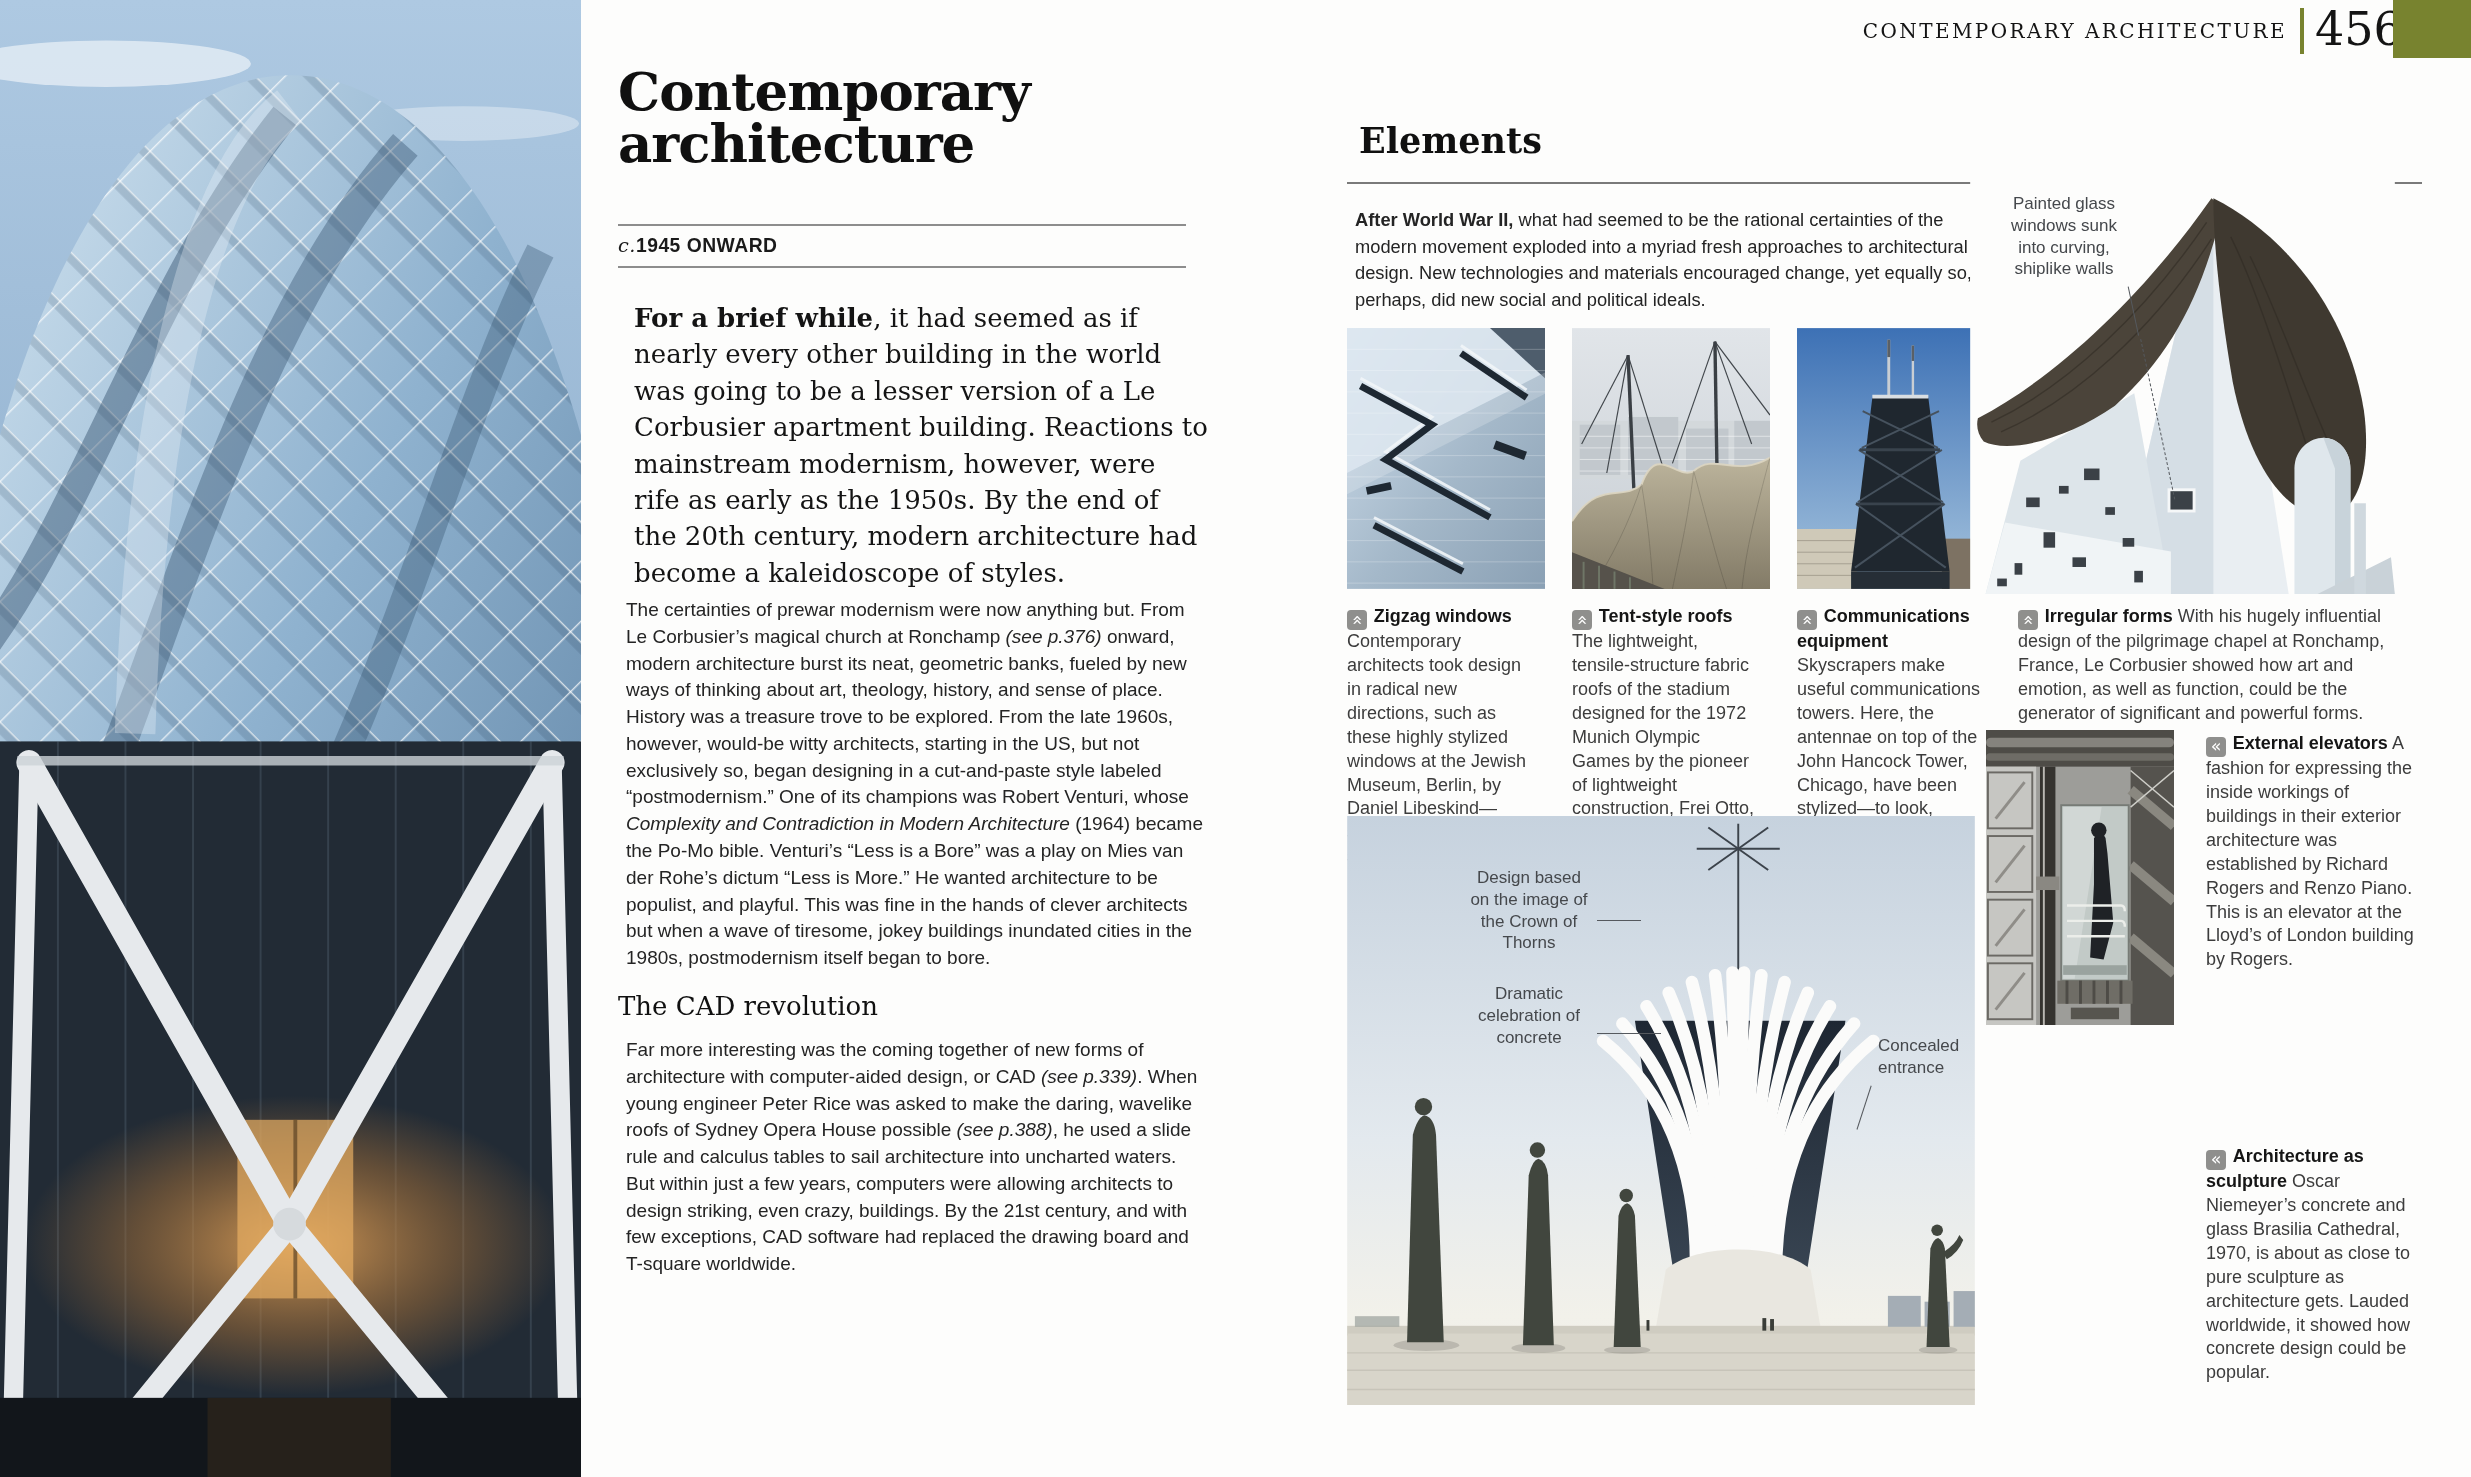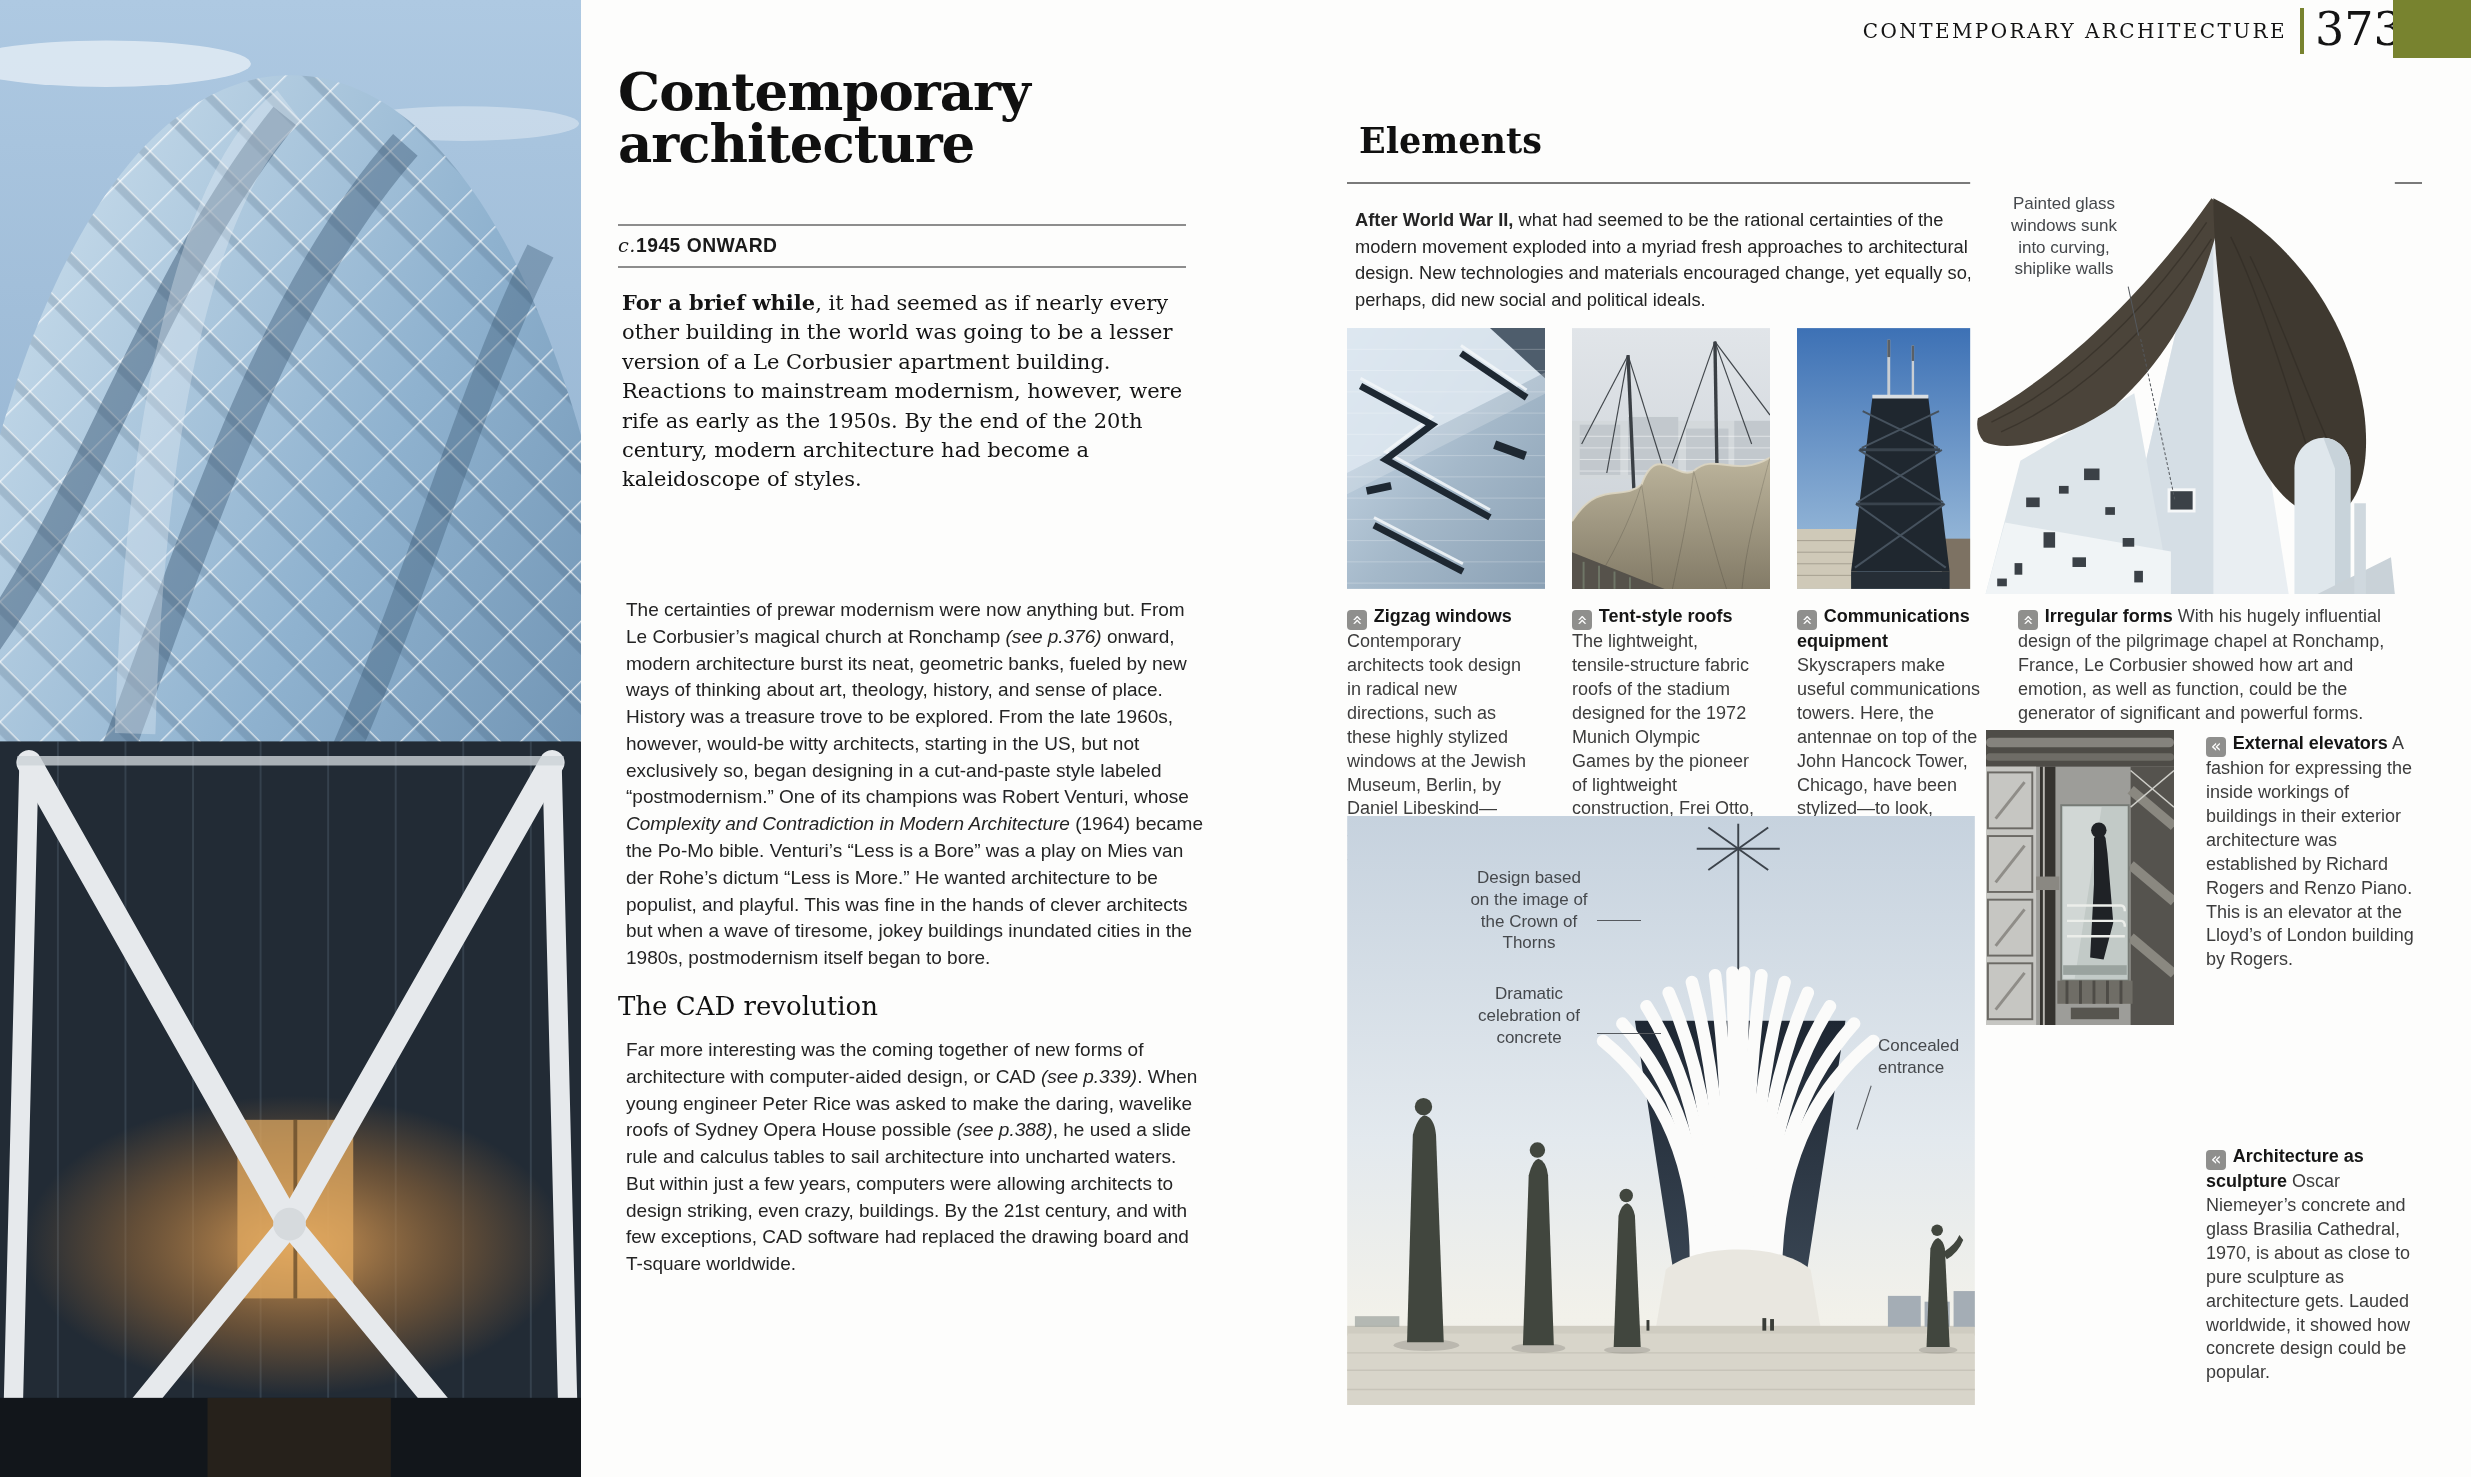--- a/index.html
+++ b/index.html
@@ -4,21 +4,21 @@
 <style>
   html,body{margin:0;padding:0;background:#e8e8e8;}
   .page{position:relative;width:2472px;height:1477px;background:#fdfdfc;overflow:hidden;
         font-family:"Liberation Sans",sans-serif;color:#222;}
   .abs{position:absolute;}
   .rule{background:#8d8d8d;height:1.9px;}
   .page-title{font-family:"DejaVu Serif",serif;font-weight:bold;font-size:53px;line-height:.98;
               letter-spacing:-1px;color:#101010;margin:0;}
   .era-line{font-size:19.3px;font-weight:bold;color:#1a1a1a;letter-spacing:0.5px;}
   .era-line i{font-family:"DejaVu Serif",serif;font-weight:normal;}
-  .lead{font-family:"DejaVu Serif",serif;font-size:21px;line-height:1.4;color:#141414;margin:4px;}
+  .lead{font-family:"DejaVu Serif",serif;font-size:26px;line-height:1.4;color:#141414;margin:16px;}
   .bodytxt{font-size:19px;line-height:1.41;color:#242424;margin:8px;}
   .subhead{font-family:"DejaVu Serif",serif;font-weight:normal;font-size:26px;color:#101010;margin:0;}
   .cap{font-size:18.3px;line-height:1.34;color:#3c3c3c;margin:0;}
   .cap b{color:#151515;}
   .elcap{font-size:18px;line-height:1.33;color:#3c3c3c;margin:0;}
   .elcap b{color:#151515;}
   .cap-icon{display:inline-block;width:20px;height:20px;background:#8f8f8d;color:#fff;
             border-radius:3.9px;font-size:17.4px;line-height:19.3px;text-align:center;margin-right:6.8px;
             vertical-align:-2.9px;font-family:"DejaVu Sans",sans-serif;}
   .cap-icon::before{content:"\00AB";}
@@ -107,21 +107,21 @@
   <p class="abs lead" style="left:618px;top:284px;width:575px;"><b>For a brief while</b><span>, it had seemed as if nearly every other building in the world was going to be a lesser version of a Le Corbusier apartment building. Reactions to mainstream modernism, however, were rife as early as the 1950s. By the end of the 20th century, modern architecture had become a kaleidoscope of styles.</span></p>
 
   <p class="abs bodytxt" style="left:618px;top:589px;width:583px;"><span>The certainties of prewar modernism were now anything but. From Le Corbusier’s magical church at Ronchamp </span><i>(see p.376)</i><span> onward, modern architecture burst its neat, geometric banks, fueled by new ways of thinking about art, theology, history, and sense of place. History was a treasure trove to be explored. From the late 1960s, however, would-be witty architects, starting in the US, but not exclusively so, began designing in a cut-and-paste style labeled “postmodernism.” One of its champions was Robert Venturi, whose </span><i>Complexity and Contradiction in Modern Architecture</i><span> (1964) became the Po-Mo bible. Venturi’s “Less is a Bore” was a play on Mies van der Rohe’s dictum “Less is More.” He wanted architecture to be populist, and playful. This was fine in the hands of clever architects but when a wave of tiresome, jokey buildings inundated cities in the 1980s, postmodernism itself began to bore.</span></p>
 
   <h2 class="abs subhead" style="left:618px;top:991px;">The CAD revolution</h2>
   <p class="abs bodytxt" style="left:618px;top:1029px;width:583px;"><span>Far more interesting was the coming together of new forms of architecture with computer-aided design, or CAD </span><i>(see p.339)</i><span>. When young engineer Peter Rice was asked to make the daring, wavelike roofs of Sydney Opera House possible </span><i>(see p.388)</i><span>, he used a slide rule and calculus tables to sail architecture into uncharted waters. But within just a few years, computers were allowing architects to design striking, even crazy, buildings. By the 21st century, and with few exceptions, CAD software had replaced the drawing board and T-square worldwide.</span></p>
 
 
   <div class="abs hdr-section" style="right:185px;top:19.3px;">CONTEMPORARY ARCHITECTURE</div>
   <div class="abs" style="left:2300px;top:7.7px;width:3.9px;height:46px;background:#78832f;"></div>
-  <div class="abs hdr-num" style="left:2315px;top:5.8px;">373</div>
+  <div class="abs hdr-num" style="left:2315px;top:5.8px;">456</div>
   <div class="abs" style="left:2393px;top:0;width:79px;height:58px;background:#78832f;"></div>
 
   <h2 class="abs elements-head" style="left:1347px;top:108px;">Elements</h2>
   <div class="abs rule" style="left:1347px;top:182px;width:1075px;background:#7a7a7a;"></div>
   <p class="abs bodytxt" style="left:1347px;top:199px;width:649px;font-size:18.3px;line-height:1.45;"><b>After World War II,</b><span> what had seemed to be the rational certainties of the modern movement exploded into a myriad fresh approaches to architectural design. New technologies and materials encouraged change, yet equally so, perhaps, did new social and political ideals.</span></p>
 
   <div class="abs" style="left:1347px;top:328px;width:198px;height:261px;">
     <svg viewBox="0 0 205 270" width="198" height="261">
       <defs>
           <linearGradient id="jm" x1="0" y1="0" x2="1" y2="1">

